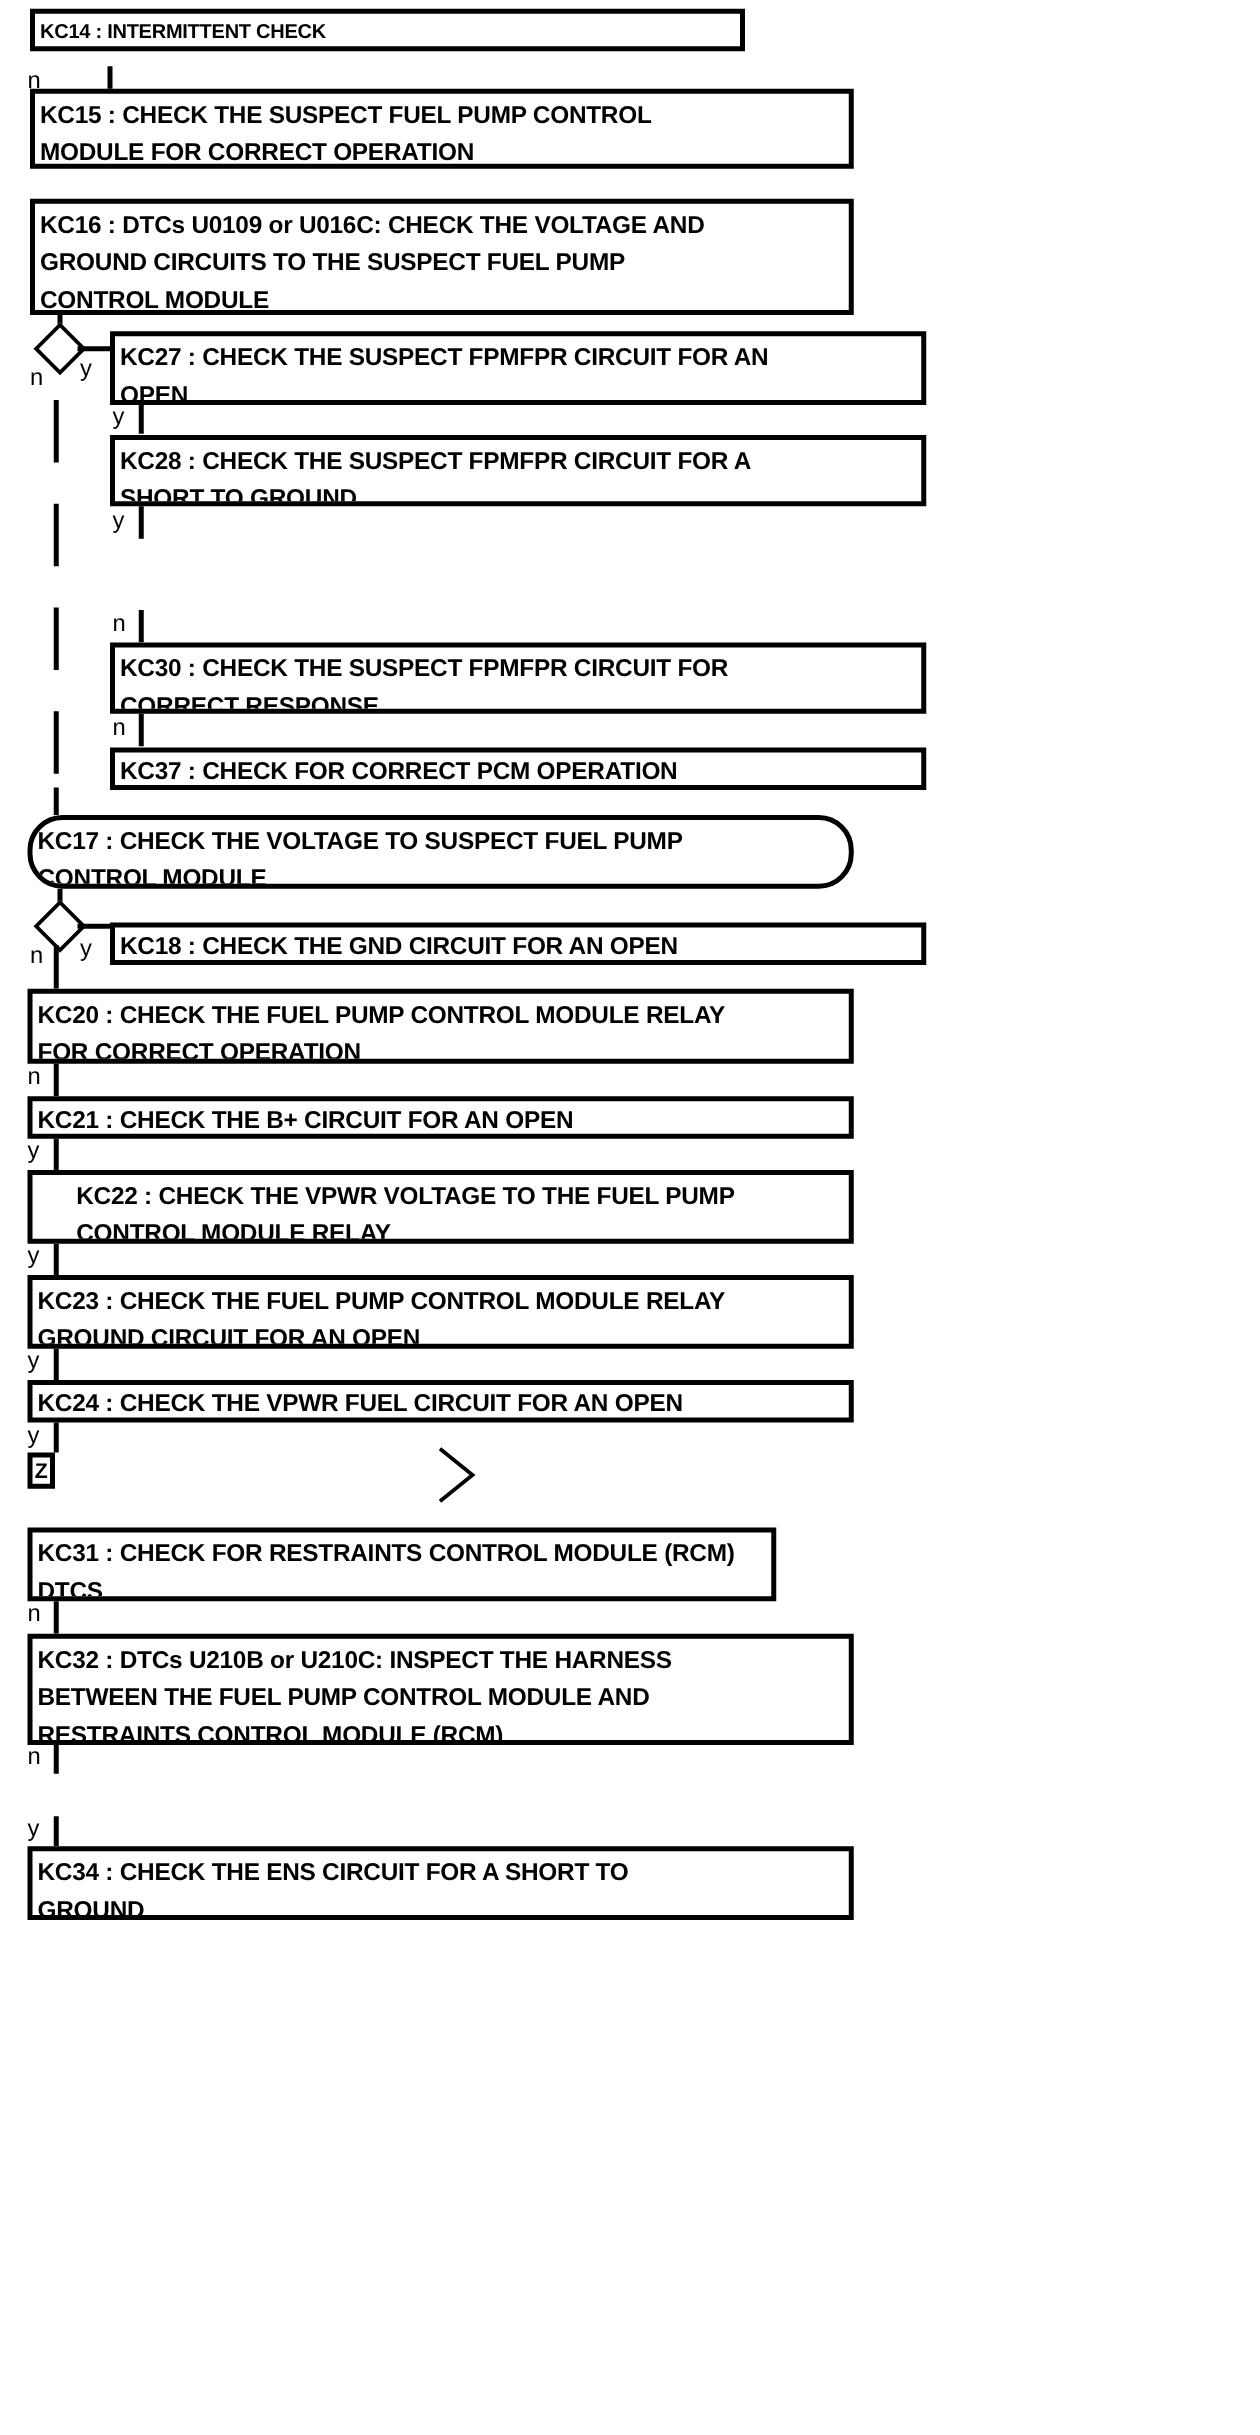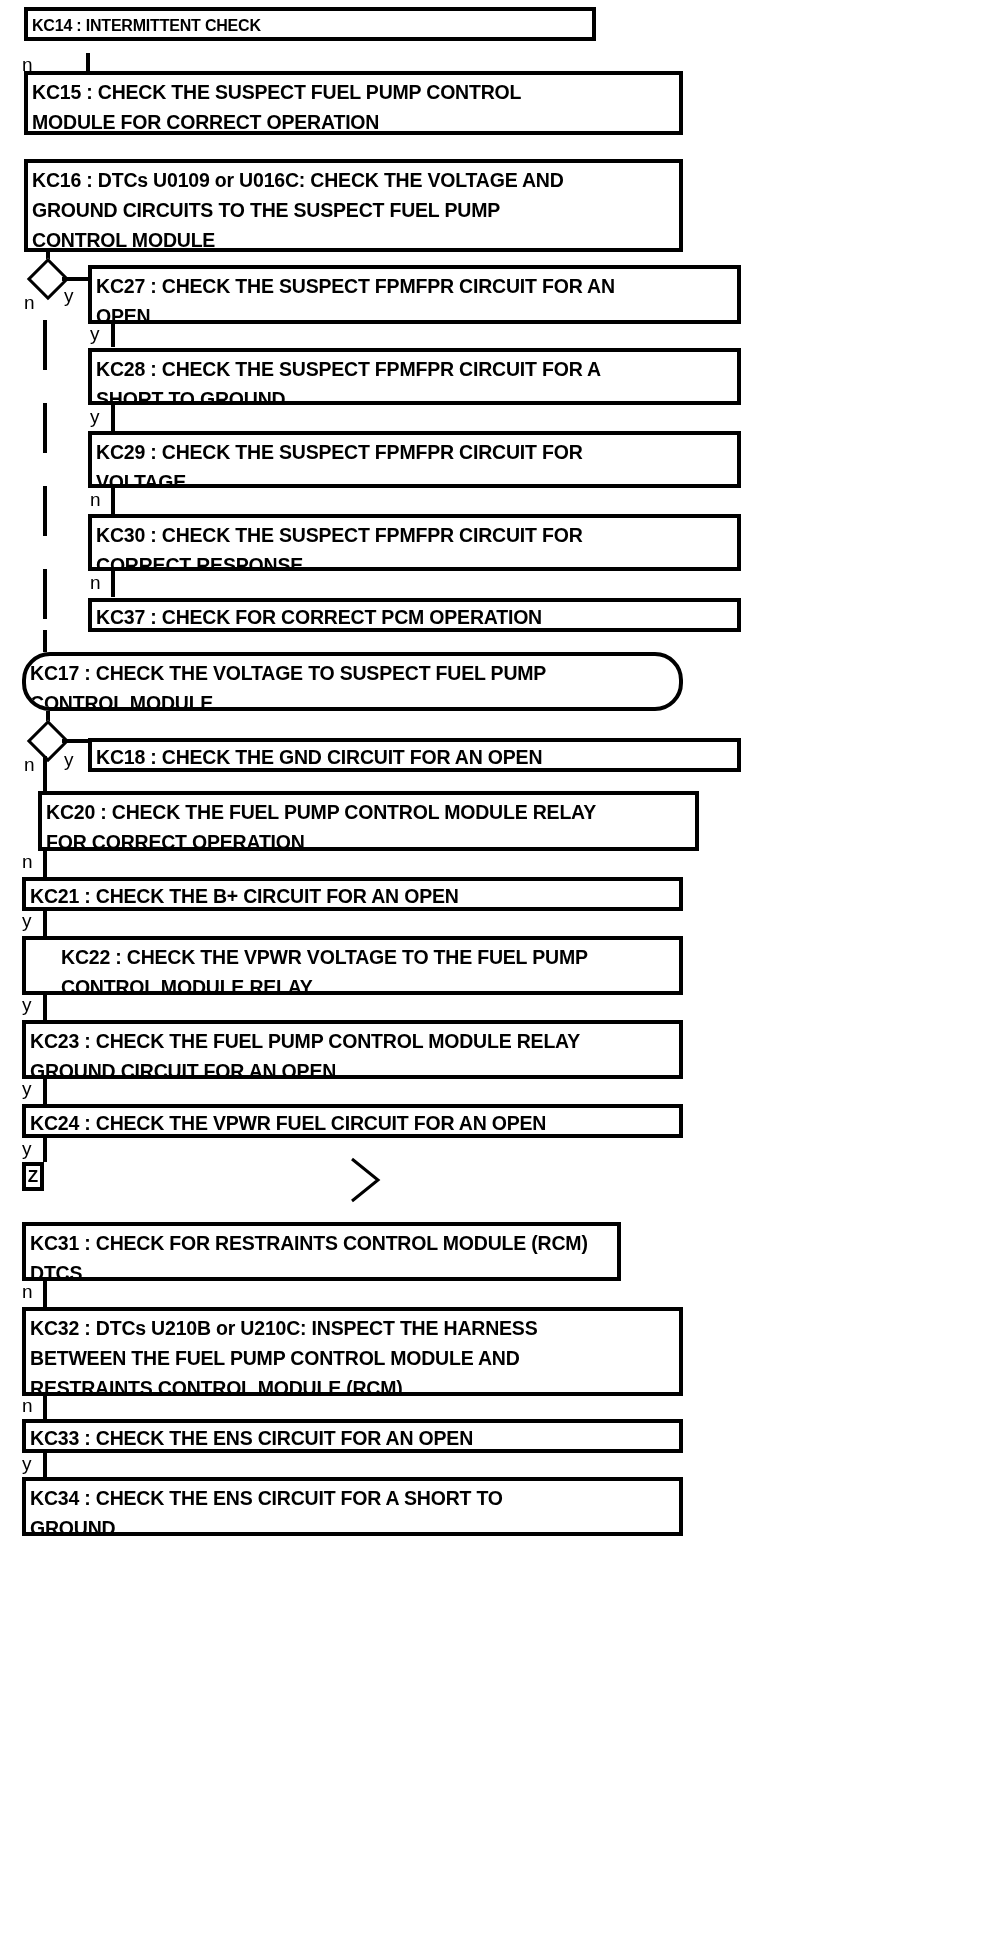--- a/index.html
+++ b/index.html
@@ -97,22 +97,20 @@
 OPEN</div>
 
   <div class="vline" style="left:111px; top:322px; height:25px;"></div>
   <div class="blabel" style="left:90px; top:324px;">y</div>
 
   <div class="node" style="left:88px; top:348px; width:653px; height:57px;">KC28 : CHECK THE SUSPECT FPMFPR CIRCUIT FOR A
 SHORT TO GROUND</div>
   <div class="vline" style="left:111px; top:405px; height:26px;"></div>
   <div class="blabel" style="left:90px; top:407px;">y</div>
 
-  <div class="node" style="left:88px; top:431px; width:653px; height:57px;">KC29 : CHECK THE SUSPECT FPMFPR CIRCUIT FOR
-VOLTAGE</div>
   <div class="vline" style="left:111px; top:488px; height:26px;"></div>
   <div class="blabel" style="left:90px; top:490px;">n</div>
 
   <div class="node" style="left:88px; top:514px; width:653px; height:57px;">KC30 : CHECK THE SUSPECT FPMFPR CIRCUIT FOR
 CORRECT RESPONSE</div>
   <div class="vline" style="left:111px; top:571px; height:26px;"></div>
   <div class="blabel" style="left:90px; top:573px;">n</div>
 
   <div class="node" style="left:88px; top:598px; width:653px; height:34px; line-height:26px;">KC37 : CHECK FOR CORRECT PCM OPERATION</div>
 
@@ -129,21 +127,21 @@
 
   <div class="diamond" style="left:33px; top:726px;"></div>
   <div class="blabel" style="left:24px; top:755px;">n</div>
   <div class="blabel" style="left:64px; top:750px;">y</div>
   <div class="hline" style="left:62px; top:739px; width:30px;"></div>
 
   <div class="node" style="left:88px; top:738px; width:653px; height:34px; line-height:26px;">KC18 : CHECK THE GND CIRCUIT FOR AN OPEN</div>
 
   <div class="vline" style="left:43px; top:756px; height:35px;"></div>
 
-  <div class="node" style="left:22px; top:791px; width:661px; height:60px;margin-left:16px;">KC20 : CHECK THE FUEL PUMP CONTROL MODULE RELAY
+  <div class="node" style="left:22px; top:791px; width:661px; height:60px;">KC20 : CHECK THE FUEL PUMP CONTROL MODULE RELAY
 FOR CORRECT OPERATION</div>
   <div class="vline" style="left:43px; top:851px; height:26px;"></div>
   <div class="blabel" style="left:22px; top:852px;">n</div>
 
   <div class="node" style="left:22px; top:877px; width:661px; height:34px; line-height:26px;">KC21 : CHECK THE B+ CIRCUIT FOR AN OPEN</div>
   <div class="vline" style="left:43px; top:911px; height:25px;"></div>
   <div class="blabel" style="left:22px; top:911px;">y</div>
 
   <div class="node" style="left:22px; top:936px; width:661px; height:59px;padding-left:35px;">KC22 : CHECK THE VPWR VOLTAGE TO THE FUEL PUMP
 CONTROL MODULE RELAY</div>
@@ -171,20 +169,19 @@
 DTCS</div>
   <div class="vline" style="left:43px; top:1281px; height:26px;"></div>
   <div class="blabel" style="left:22px; top:1282px;">n</div>
 
   <div class="node" style="left:22px; top:1307px; width:661px; height:89px;">KC32 : DTCs U210B or U210C: INSPECT THE HARNESS
 BETWEEN THE FUEL PUMP CONTROL MODULE AND
 RESTRAINTS CONTROL MODULE (RCM)</div>
   <div class="vline" style="left:43px; top:1396px; height:23px;"></div>
   <div class="blabel" style="left:22px; top:1396px;">n</div>
 
-  <div class="node" style="left:22px; top:1419px; width:661px; height:34px; line-height:26px;">KC33 : CHECK THE ENS CIRCUIT FOR AN OPEN</div>
   <div class="vline" style="left:43px; top:1453px; height:24px;"></div>
   <div class="blabel" style="left:22px; top:1454px;">y</div>
 
   <div class="node" style="left:22px; top:1477px; width:661px; height:59px;">KC34 : CHECK THE ENS CIRCUIT FOR A SHORT TO
 GROUND</div>
 
 </div>
 
 </body></html>

